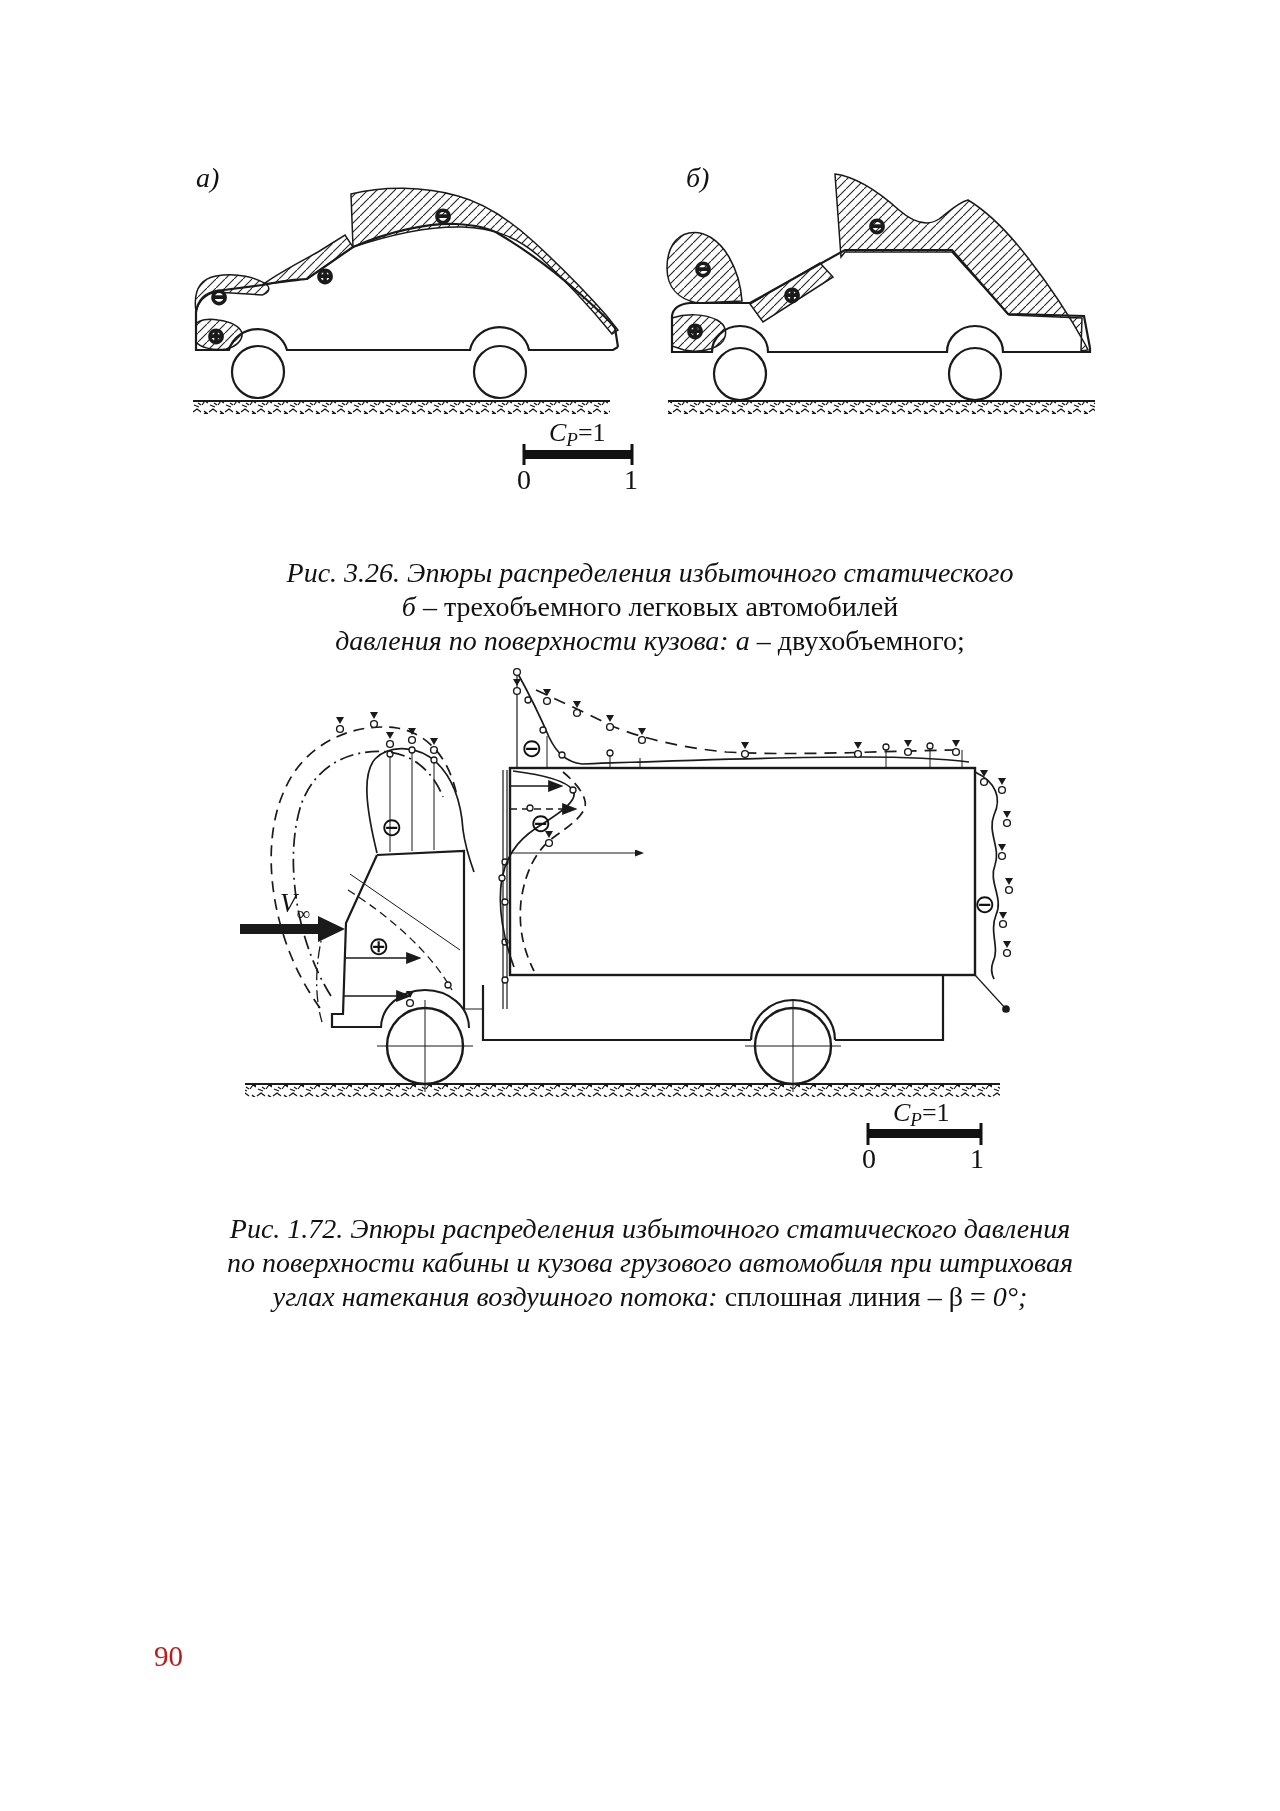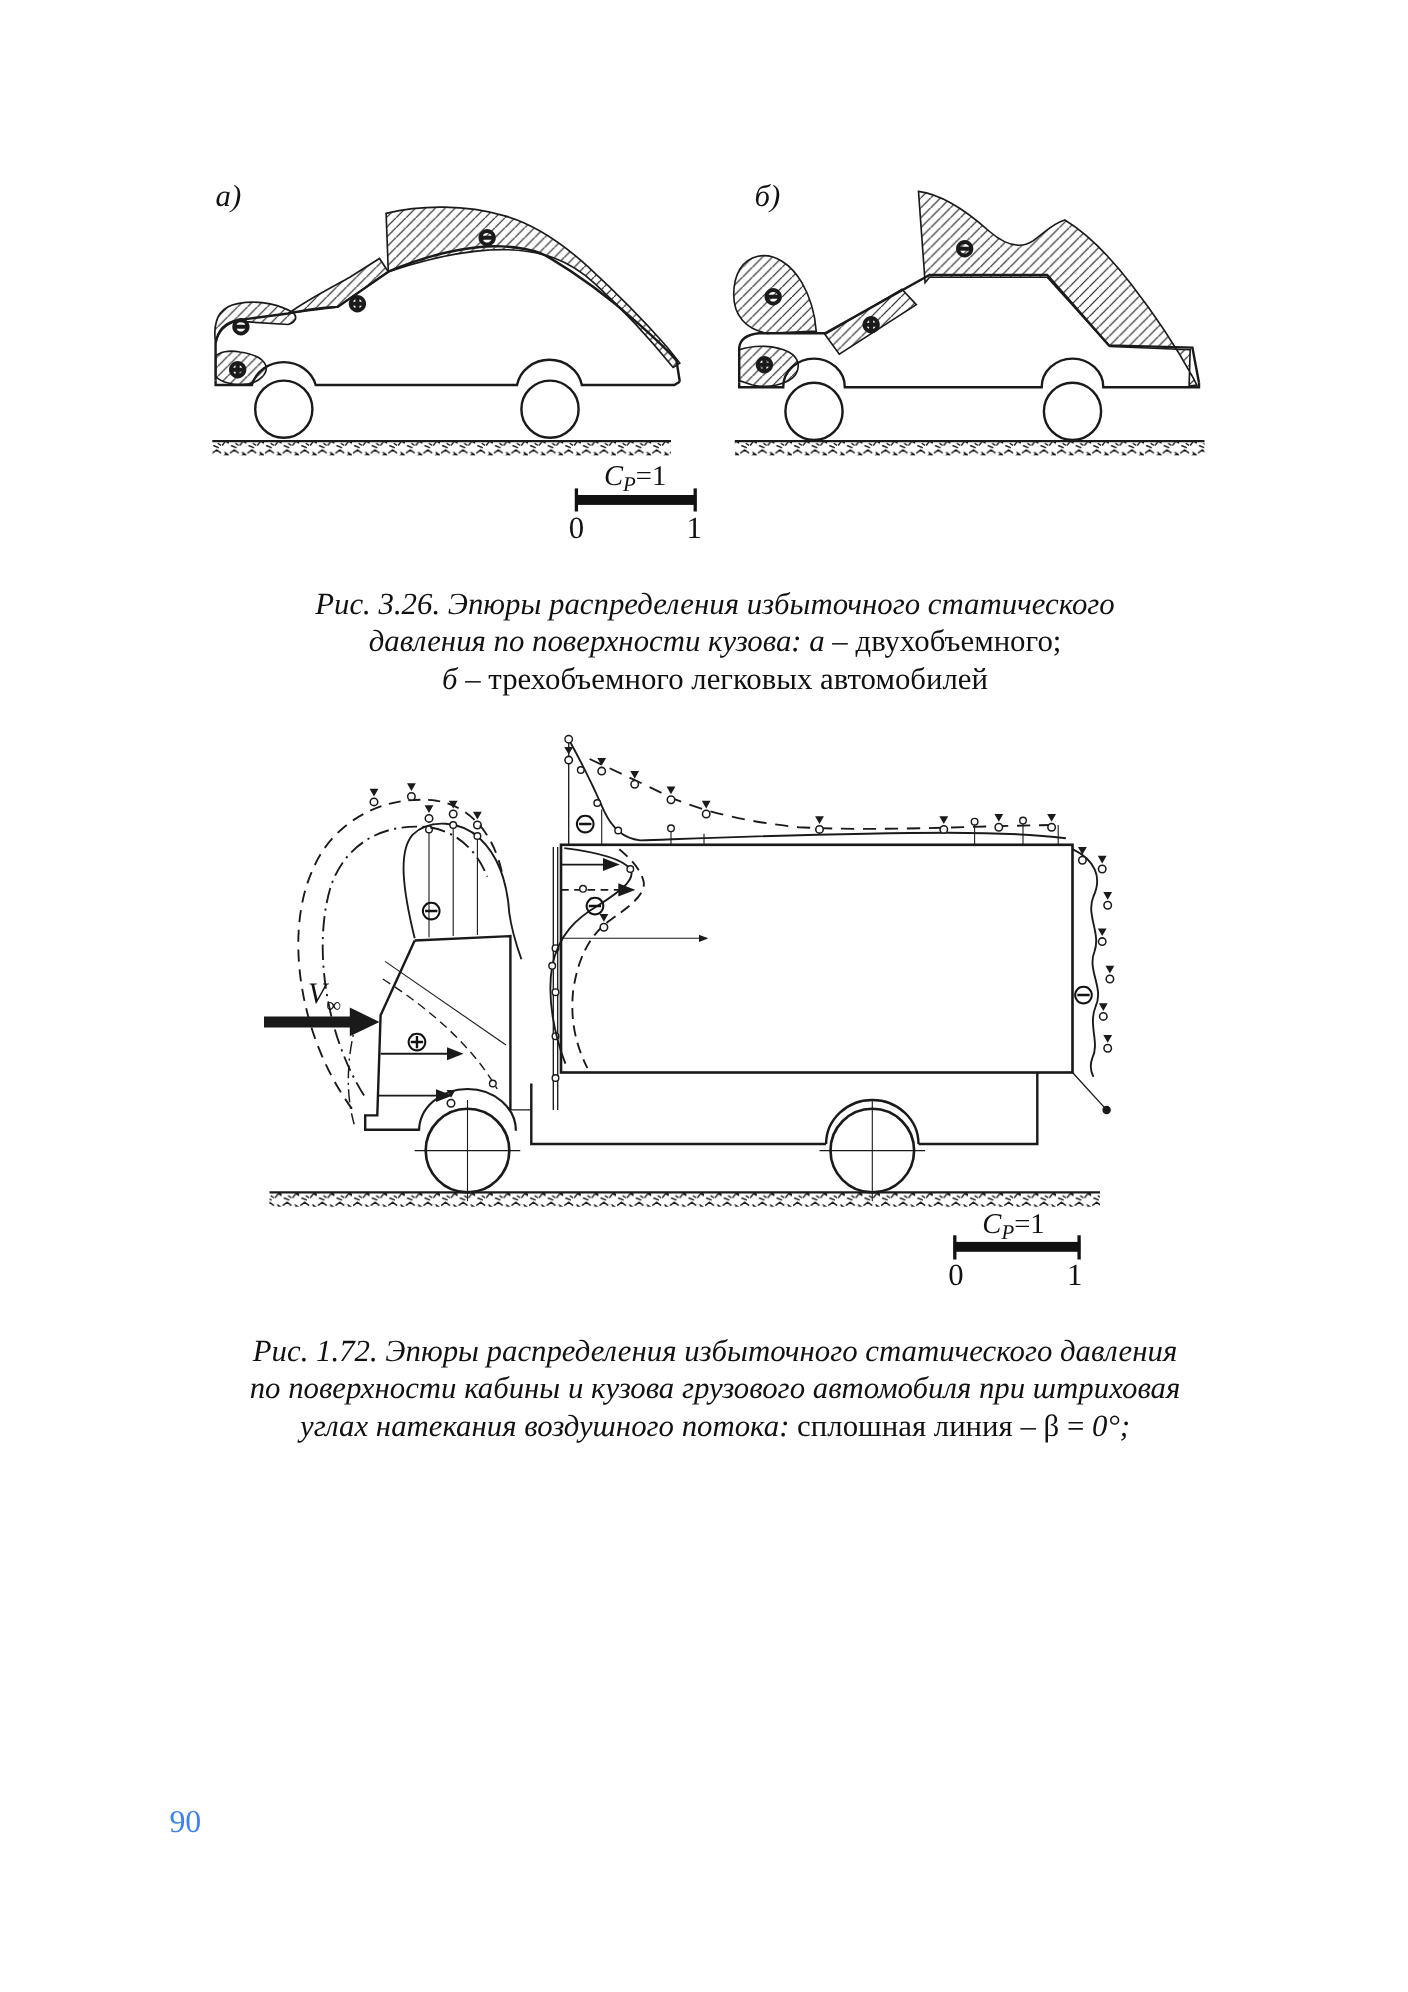--- a/index.html
+++ b/index.html
@@ -1,21 +1,21 @@
 <!DOCTYPE html>
 <html><head>
 <meta charset="utf-8">
 <style>
   html,body{margin:0;padding:0;background:#e8e8e8;}
   .page{position:relative;width:1280px;height:1811px;background:#ffffff;color:#1a1a1a;
         font-family:"Liberation Serif",serif;overflow:hidden;}
   svg{position:absolute;overflow:visible;}
   .caption{position:absolute;text-align:center;font-size:28px;line-height:34px;color:#111;}
   .caption .it{font-style:italic;}
-  .pagenum{position:absolute;left:154px;top:1640px;font-size:29px;color:#3b82f6;}
+  .pagenum{position:absolute;left:154px;top:1640px;font-size:29px;color:#b91c1c;}
   .svgtext{font-family:"Liberation Serif",serif;fill:#111;}
   .it{font-style:italic;}
   .sym{font-family:"DejaVu Sans",sans-serif;fill:#111;}
   path,line,rect.box,circle{vector-effect:none;}
 </style>
 </head>
 <body>
 
 <div class="page">
 
@@ -88,24 +88,24 @@
     <g>
       <rect x="523" y="450" width="110" height="9" fill="#111" stroke="none"></rect>
       <line x1="524" y1="444" x2="524" y2="465" stroke="#111" stroke-width="3"></line>
       <line x1="632" y1="444" x2="632" y2="465" stroke="#111" stroke-width="3"></line>
       <text class="svgtext" x="549" y="441" font-size="26"><tspan class="it">C</tspan><tspan dy="5" font-size="19" class="it">P</tspan><tspan dy="-5">=1</tspan></text>
       <text class="svgtext" x="517" y="489" font-size="28">0</text>
       <text class="svgtext" x="624" y="489" font-size="28">1</text>
     </g>
   </svg>
 
-  <div class="caption" style="left:150px;top:533px;width:1000px;">
+  <div class="caption" style="left:150px;top:556px;width:1000px;">
     <div><span class="it">Рис. 3.26. Эпюры распределения избыточного статического</span></div>
+    <div><span class="it">б – </span><span>трехобъемного легковых автомобилей</span></div>
     <div><span class="it">давления по поверхности кузова: а – </span><span>двухобъемного;</span></div>
-    <div><span class="it">б – </span><span>трехобъемного легковых автомобилей</span></div>
   </div>
 
   <svg style="left:230px;top:555px" width="800" height="620" viewBox="230 555 800 620">
     <defs>
       <g id="flag">
         <path d="M-4,-9 L4,-9 L0,-2 Z" fill="#1a1a1a" stroke="none"></path>
         <circle cx="0" cy="3" r="3.4" fill="#fff" stroke="#1a1a1a" stroke-width="1.4"></circle>
       </g>
     </defs>
 

